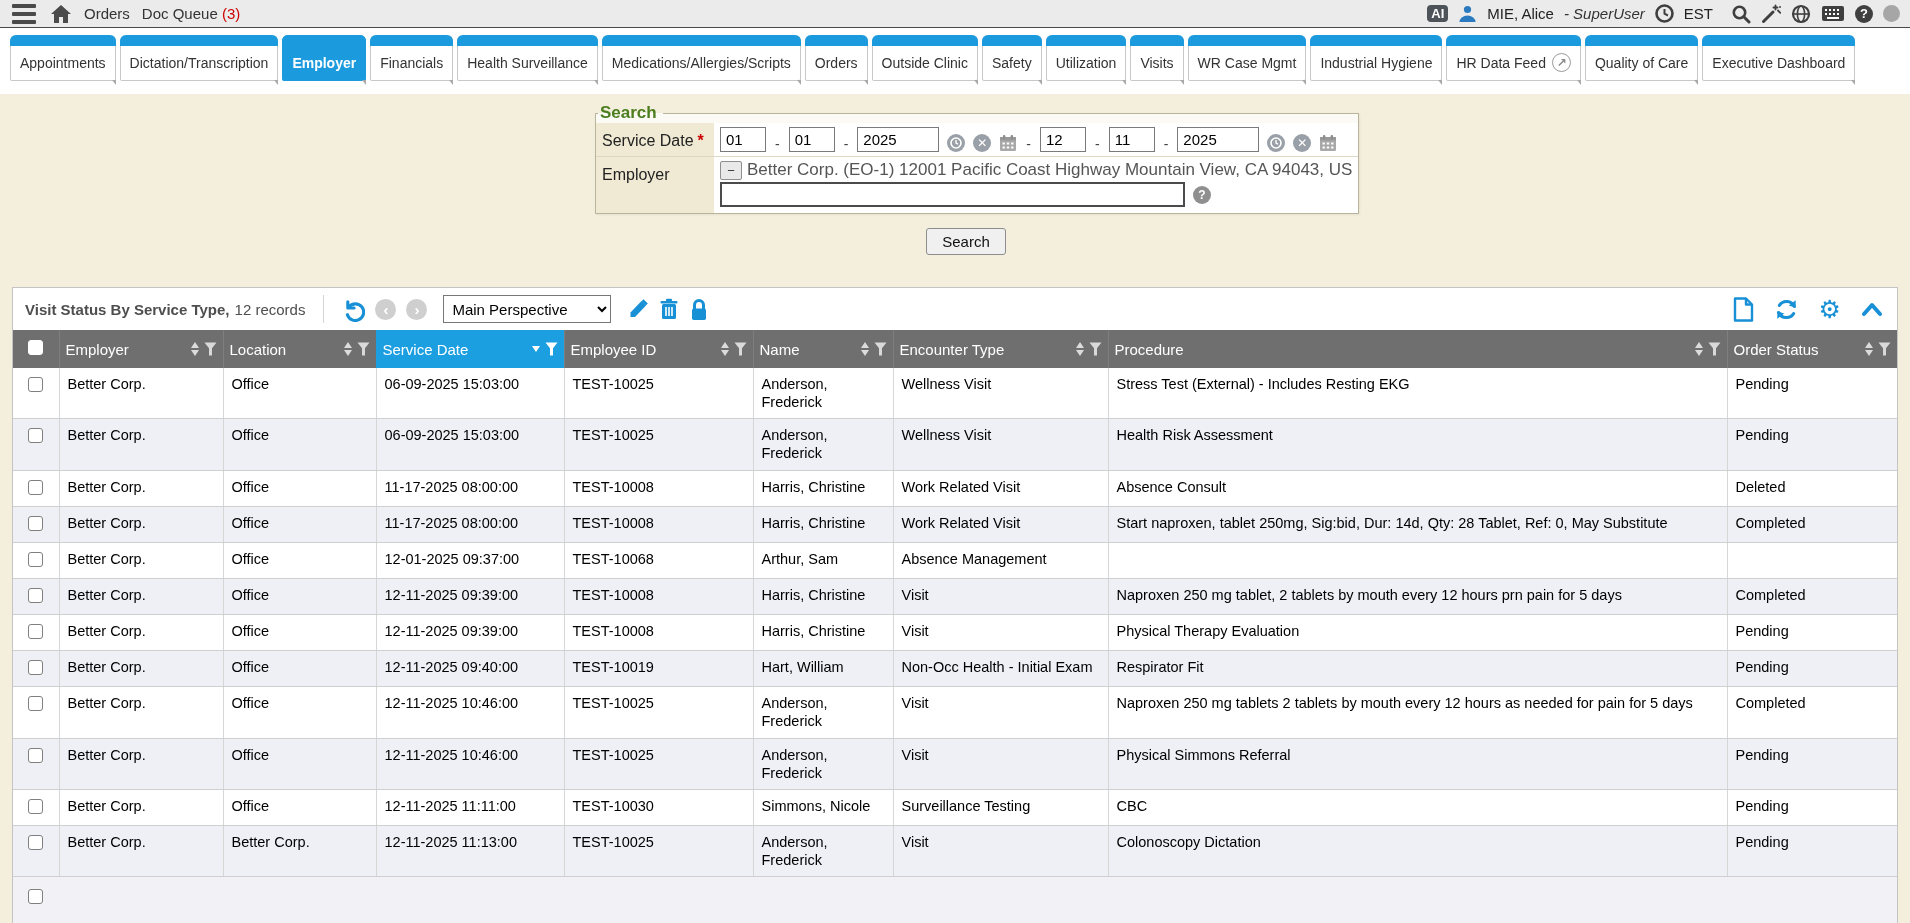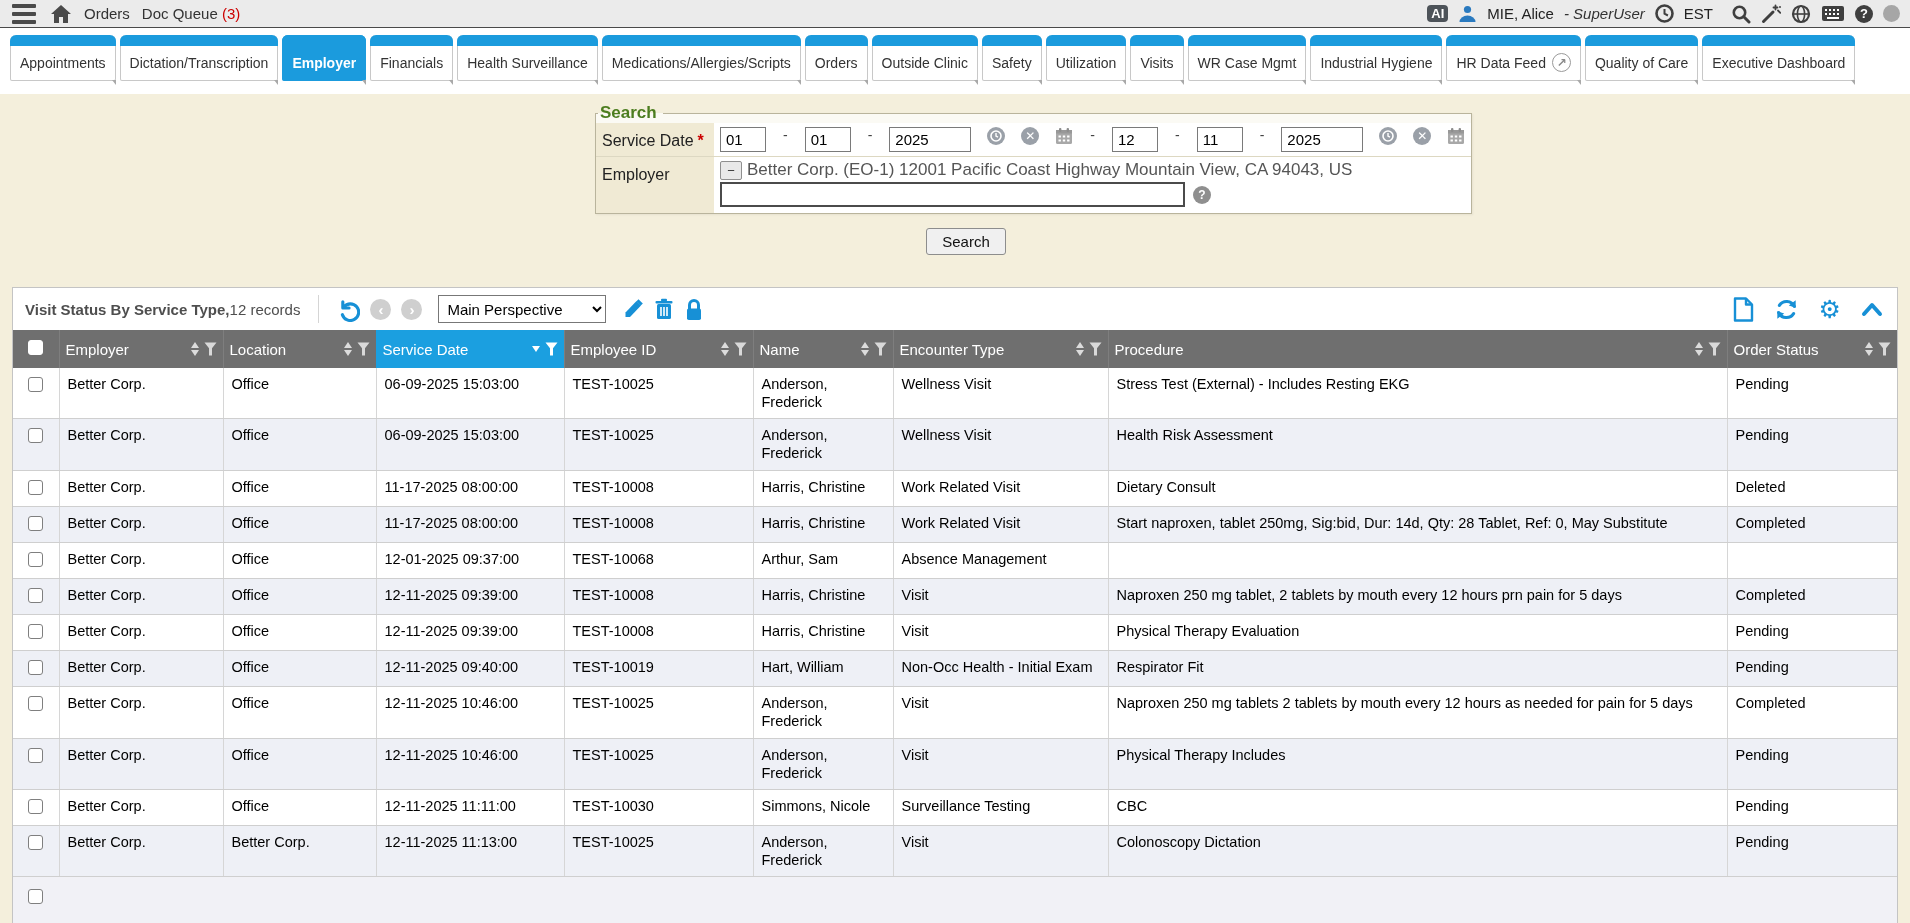--- a/index.html
+++ b/index.html
@@ -42,21 +42,21 @@
   :root{--accent:#1b9bdd;}
   .search-wrap{padding-top:9px;}
   fieldset.search{border:1px solid #b9b49c;background:#fbfaf4;padding:0;margin:0 0 0 595px;
     width:742px;box-shadow:1px 1px 2px rgba(0,0,0,.06);}
   fieldset.search legend{color:#4c7d1f;font-weight:bold;font-size:17px;margin-left:2px;
     padding:0 6px 0 2px;font-family:"Liberation Sans",sans-serif;}
   .frow{display:flex;border-top:1px solid #ddd8c2;}
   .frow:first-of-type{border-top:none;}
   .flabel{width:118px;background:#f0ead4;padding:9px 6px 6px;font-size:16px;color:#222;flex:0 0 118px;}
   .req{color:#c00;font-weight:bold;margin-left:4px;}
-  .fvalue{flex:1;background:#fff;padding:4px 6px;display:flex;align-items:flex-start;gap:16px;flex-wrap:nowrap;}
+  .fvalue{flex:1;background:#fff;padding:4px 6px;display:flex;align-items:flex-end;gap:8px;flex-wrap:nowrap;}
   .fvalue.emp{flex-direction:column;align-items:flex-start;gap:2px;padding:3px 6px 6px;}
   input.dt{width:46px;height:25px;border:1px solid #7a7a7a;font-size:15px;padding:1px 5px;
     font-family:"Liberation Sans",sans-serif;}
   input.dt.yr{width:82px;}
   .dash{color:#444;font-size:14px;margin:0 1px;}
   .gico{width:18px;height:18px;border-radius:50%;background:#9aa0a8;color:#fff;display:inline-flex;
     align-items:center;justify-content:center;font-size:12px;font-weight:bold;flex:0 0 18px;}
   .cal-ico{display:inline-flex;flex:0 0 18px;}
   .emp-line{display:flex;align-items:center;gap:5px;}
   .minus-btn{width:22px;height:19px;background:#e9e9e9;border:1px solid #8f8f8f;border-radius:2px;
@@ -67,21 +67,21 @@
   .help-gray{width:18px;height:18px;border-radius:50%;background:#8f8f8f;color:#fff;font-size:12px;
     font-weight:bold;display:flex;align-items:center;justify-content:center;margin-bottom:3px;}
   .btn-row{width:742px;margin-left:595px;text-align:center;padding:14px 0 10px;}
   button.search-btn{font-size:15px;padding:4px 15px;background:#f0f0f0;border:1px solid #8d8d8d;
     border-radius:3px;color:#111;cursor:pointer;font-family:"Liberation Sans",sans-serif;}
 
   
   .panel{margin:22px 12px 0;background:#fff;border:1px solid #c4c4c4;}
   .toolbar{display:flex;align-items:center;height:42px;padding:0 14px 0 12px;}
   .gtitle{font-weight:bold;color:#4e4e4e;font-size:15px;}
-  .grecords{font-weight:normal;color:#4e4e4e;font-size:15px;}
+  .grecords{font-weight:normal;color:#4e4e4e;font-size:15px;margin-left:5px;}
   .vsep{width:1px;height:28px;background:#d5d5d5;margin:0 16px 0 18px;}
   .tool-left{display:flex;align-items:center;gap:10px;}
   .nav-circle{width:21px;height:21px;border-radius:50%;background:#cfcfcf;color:#fff;font-size:15px;
     font-weight:bold;display:flex;align-items:center;justify-content:center;line-height:1;}
   select.persp{height:28px;font-size:15px;border:1px solid #777;background:#fff;padding:0 4px;
     min-width:168px;margin:0 6px;font-family:"Liberation Sans",sans-serif;}
   .blue-glyph{color:#1790d6;font-size:25px;font-weight:bold;line-height:1;}
   .tool-right{margin-left:auto;display:flex;align-items:center;gap:20px;}
 
   table.grid{width:100%;border-collapse:collapse;table-layout:fixed;font-size:14.5px;}
@@ -547,21 +547,21 @@
             <td>Pending</td>
           </tr>
           <tr>
             <td class="cb"><input type="checkbox" style=""></td>
             <td>Better Corp.</td>
             <td>Office</td>
             <td>11-17-2025 08:00:00</td>
             <td>TEST-10008</td>
             <td>Harris, Christine</td>
             <td>Work Related Visit</td>
-            <td>Dietary Consult</td>
+            <td>Absence Consult</td>
             <td>Deleted</td>
           </tr>
           <tr class="alt">
             <td class="cb"><input type="checkbox" style=""></td>
             <td>Better Corp.</td>
             <td>Office</td>
             <td>11-17-2025 08:00:00</td>
             <td>TEST-10008</td>
             <td>Harris, Christine</td>
             <td>Work Related Visit</td>
@@ -624,21 +624,21 @@
             <td>Completed</td>
           </tr>
           <tr class="alt">
             <td class="cb"><input type="checkbox" style=""></td>
             <td>Better Corp.</td>
             <td>Office</td>
             <td>12-11-2025 10:46:00</td>
             <td>TEST-10025</td>
             <td>Anderson, Frederick</td>
             <td>Visit</td>
-            <td>Physical Therapy Includes</td>
+            <td>Physical Simmons Referral</td>
             <td>Pending</td>
           </tr>
           <tr>
             <td class="cb"><input type="checkbox" style=""></td>
             <td>Better Corp.</td>
             <td>Office</td>
             <td>12-11-2025 11:11:00</td>
             <td>TEST-10030</td>
             <td>Simmons, Nicole</td>
             <td>Surveillance Testing</td>

